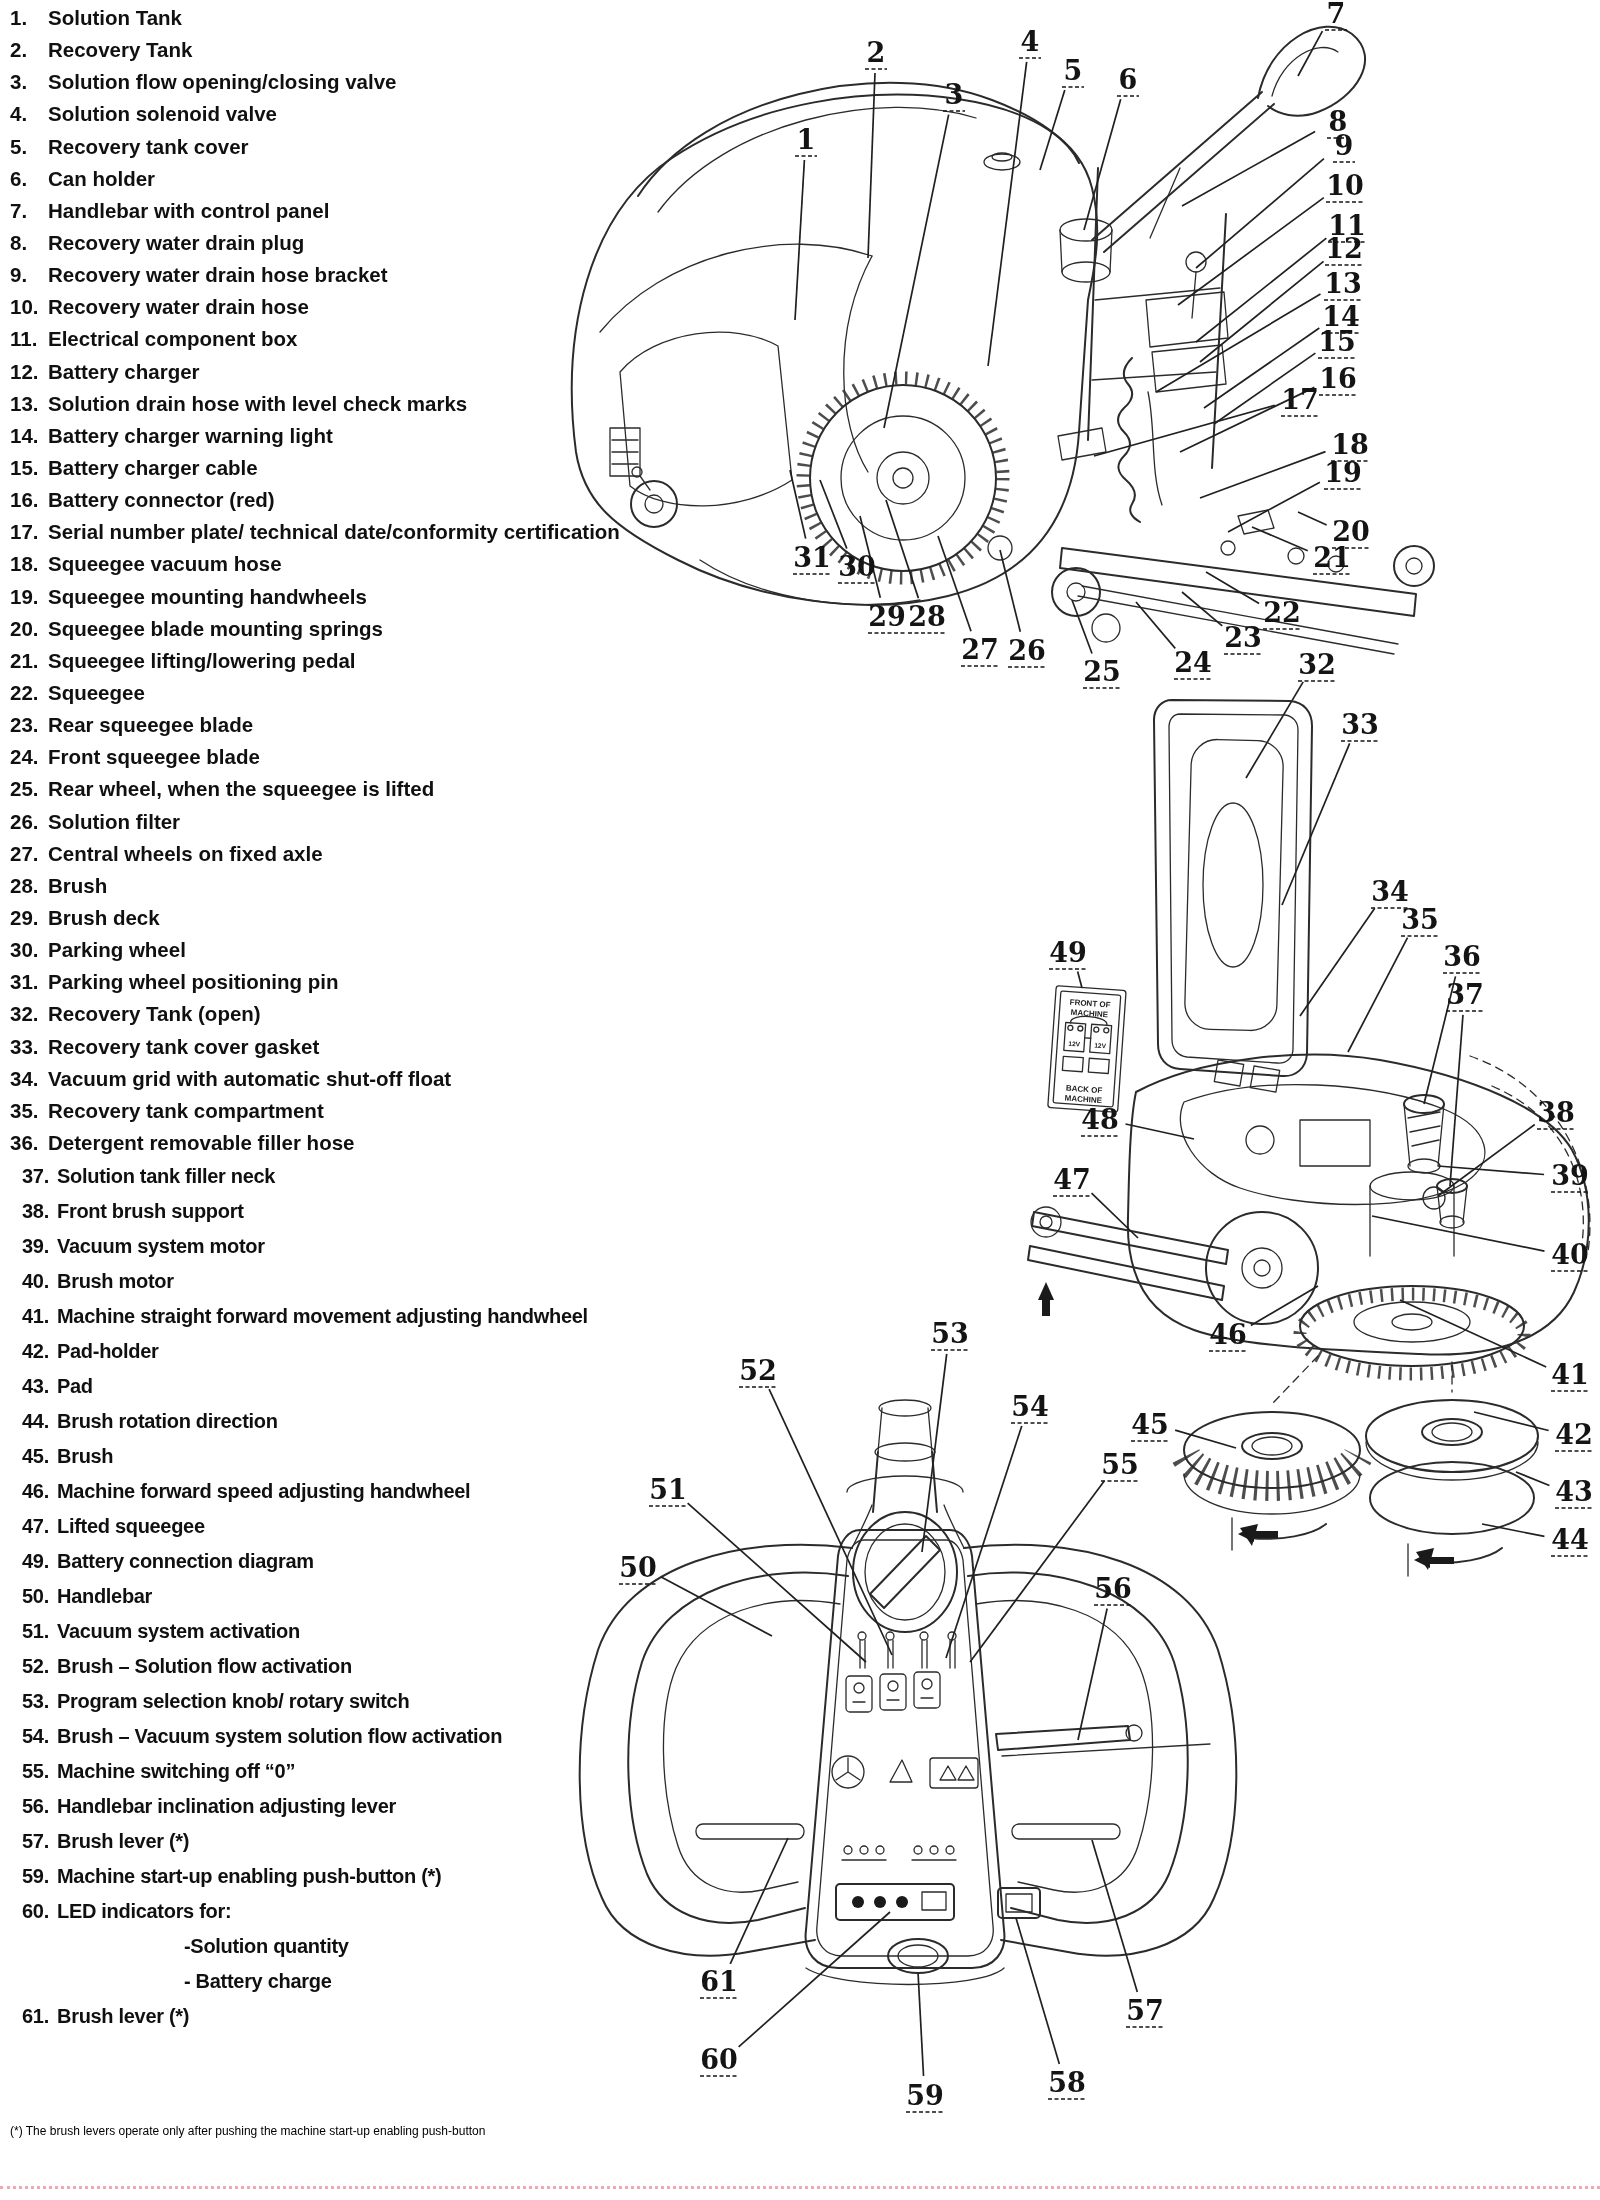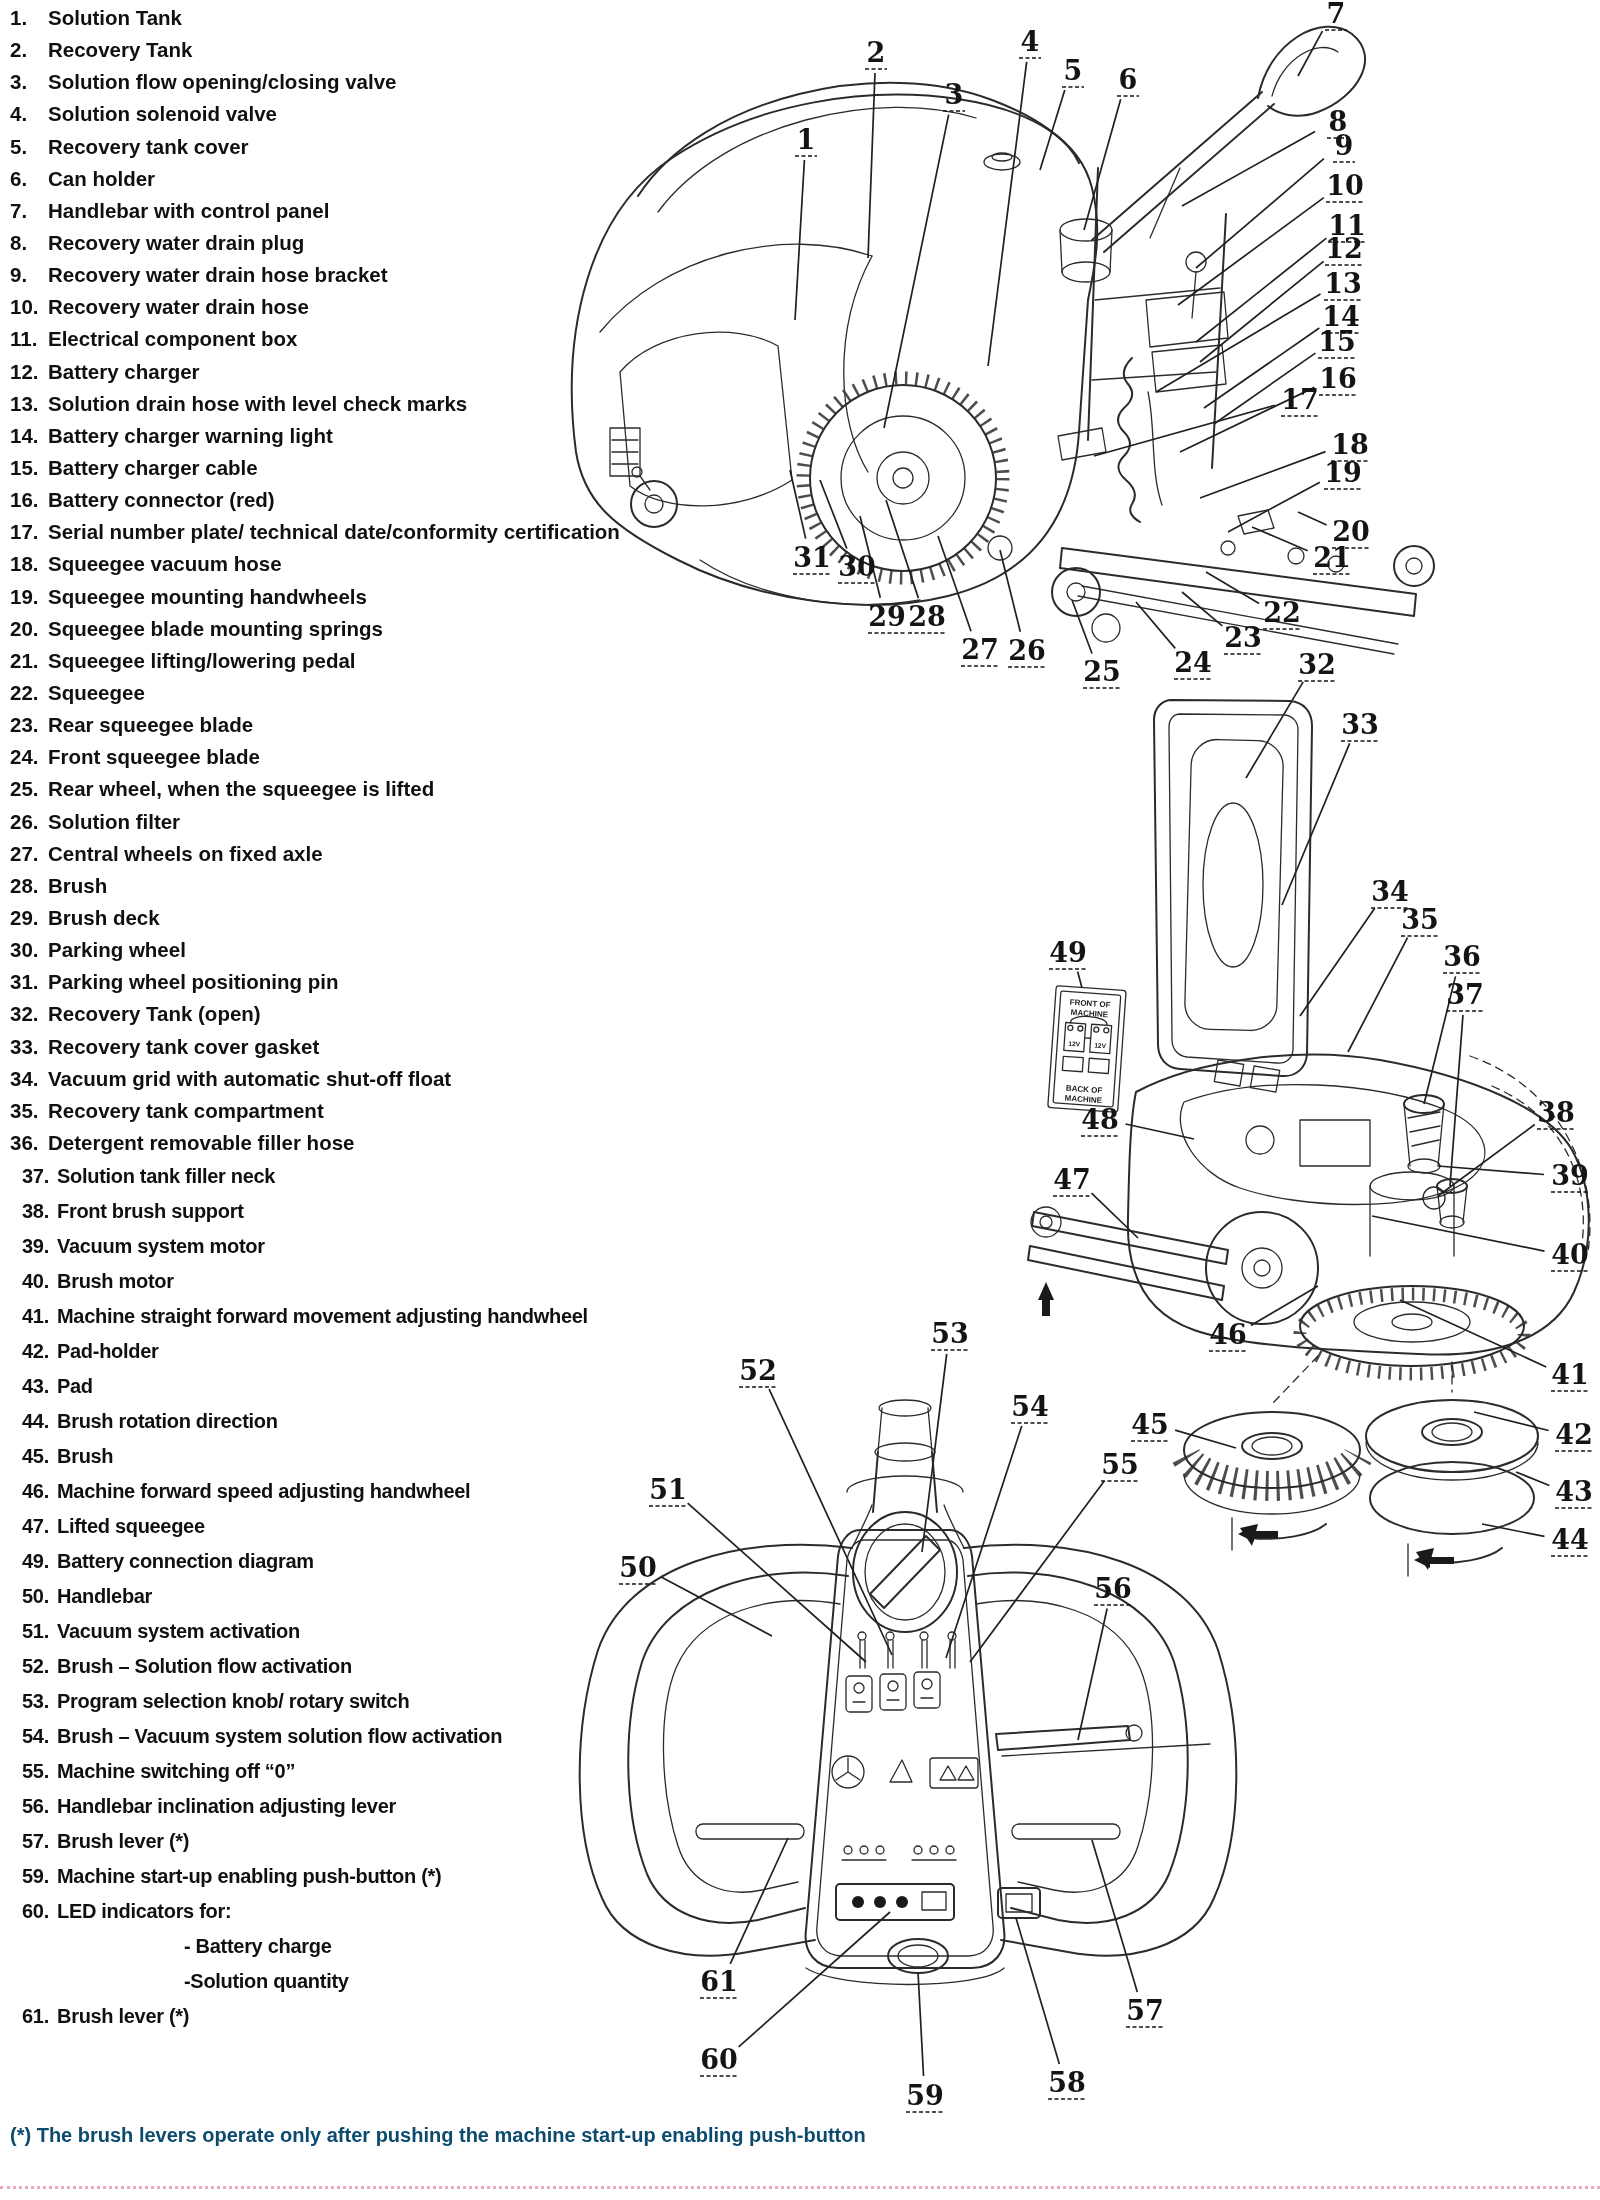--- a/index.html
+++ b/index.html
@@ -6,21 +6,21 @@
   #page{position:relative;width:1600px;height:2200px;background:#fff;overflow:hidden;
         font-family:"Liberation Sans",sans-serif}
   .listcol{position:absolute;color:#101010;font-weight:700;white-space:nowrap}
   #list-a{left:10px;top:6px}
   #list-a .row{height:32.15px;display:flex;align-items:flex-start;font-size:20.5px}
   #list-b{left:22px;top:1165px}
   #list-b .row{height:35px;display:flex;align-items:flex-start;font-size:20px;letter-spacing:-0.3px}
   .num{flex:0 0 38px}
   #list-b .num{flex:0 0 35px}
   .row.sub{padding-left:162px}
-  #footnote{position:absolute;left:10px;top:2124px;font-size:20px;font-weight:700;color:#0c4a6e;white-space:nowrap}
+  #footnote{position:absolute;left:10px;top:2124px;font-size:12px;font-weight:400;color:#000000;white-space:nowrap}
   #pinkline{position:absolute;left:0;top:2186px;width:1600px;height:0;border-top:3px dotted #ecaab6}
   #art{position:absolute;left:0;top:0}
   .callout{font:700 27px "DejaVu Serif",serif;fill:#141414;text-anchor:middle}
   .cu{stroke:#141414;stroke-width:1.6;stroke-dasharray:4 2.5}
   .ld{stroke:#202020;stroke-width:1.7;fill:none}
   .s{stroke:#2b2b2b;fill:none;stroke-width:2;stroke-linecap:round;stroke-linejoin:round}
   .s1{stroke-width:1.3}
   .dash{stroke-dasharray:8 6}
   .brist{stroke:#3a3a3a;fill:none;stroke-width:13;stroke-dasharray:2.5 8;opacity:.9}
   .brist2{stroke:#3a3a3a;fill:none;stroke-width:30;stroke-dasharray:3 8;opacity:.9}
@@ -262,24 +262,24 @@
       </div>
       <div class="row">
         <span class="num">59.</span>
         <span class="lbl">Machine start-up enabling push-button (*)</span>
       </div>
       <div class="row">
         <span class="num">60.</span>
         <span class="lbl">LED indicators for:</span>
       </div>
       <div class="row sub">
+        <span class="lbl">-Solution quantity</span>
+      </div>
+      <div class="row sub">
         <span class="lbl">- Battery charge</span>
-      </div>
-      <div class="row sub">
-        <span class="lbl">-Solution quantity</span>
       </div>
       <div class="row">
         <span class="num">61.</span>
         <span class="lbl">Brush lever (*)</span>
       </div>
     </div>
 
   <div id="footnote">(*) The brush levers operate only after pushing the machine start-up enabling push-button</div>
   <div id="pinkline"></div>
 

